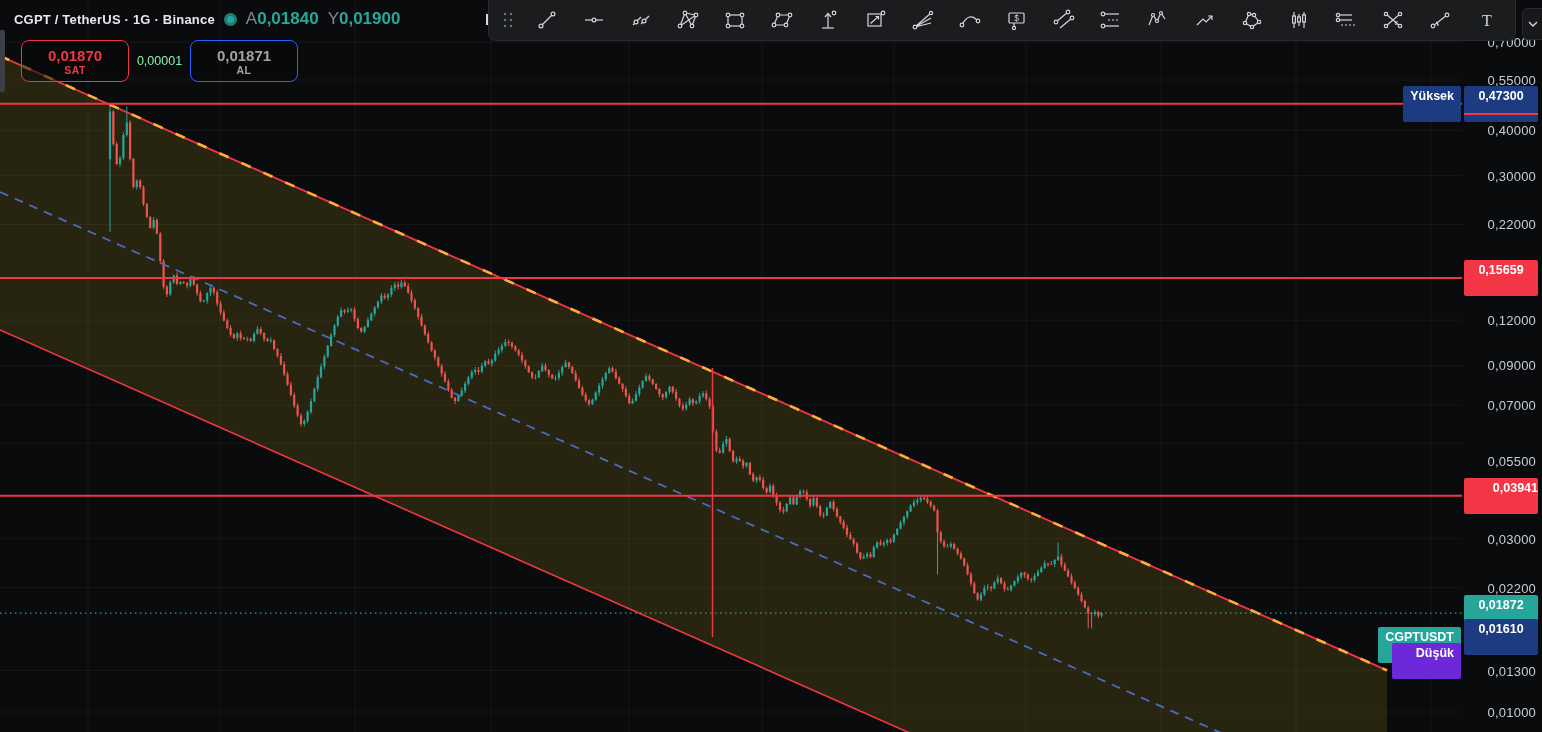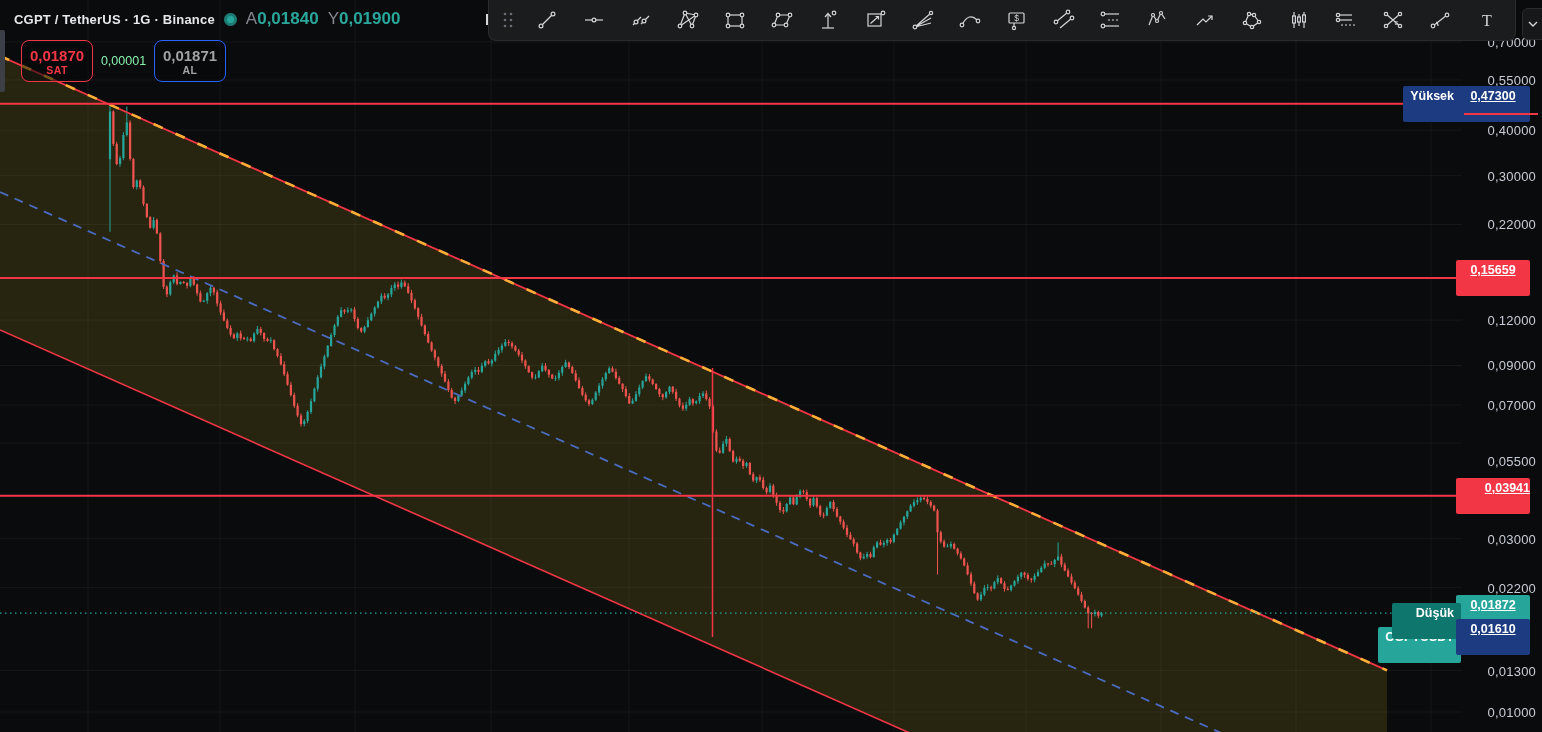--- a/index.html
+++ b/index.html
@@ -7,33 +7,33 @@
        font-family:"Liberation Sans","DejaVu Sans",sans-serif;-webkit-font-smoothing:antialiased;}
   
   #plot{position:absolute;left:0;top:0;width:1462px;height:732px;z-index:1;}
   #chart-svg{position:absolute;left:0;top:0;}
   
   #price-axis{position:absolute;left:0;top:0;width:1542px;height:732px;z-index:10;}
   .tick{position:absolute;right:6px;transform:translateY(-50%);font-size:13px;color:#c8ccd6;
         letter-spacing:.2px;white-space:nowrap;}
   .chip{position:absolute;height:36px;line-height:20px;transform:translateY(-50%);
         font-size:12.5px;font-weight:700;color:#fff;text-align:center;border-radius:2px;white-space:nowrap;}
-  .chip.value{right:12px;width:74px;text-decoration:underline;}
+  .chip.value{right:4px;width:74px;}
   .chip.name{right:81px;padding:0 7px;}
   .chip-underline{position:absolute;right:4px;width:74px;height:2px;transform:translateY(9px);}
   
   #header{position:absolute;left:14px;top:9px;z-index:30;display:flex;align-items:center;gap:9px;}
   #symbol-title{font-size:13px;font-weight:700;color:#e6e8ec;letter-spacing:.2px;}
   .status-dot{width:13px;height:13px;border-radius:50%;background:#26a69a;box-shadow:inset 0 0 0 3px rgba(0,0,0,.25);}
   .quote{font-size:17px;font-weight:600;}
   .quote .pfx{color:#84878f;font-weight:400;}
   .quote .val{color:#2aa79b;}
   
   #order-panel{position:absolute;left:21px;top:40px;z-index:30;display:flex;align-items:center;}
-  .trade-btn{width:72px;height:42px;border-radius:8px;background:rgba(8,9,11,.55);
+  .trade-btn{width:108px;height:42px;border-radius:8px;background:rgba(8,9,11,.55);
              display:flex;flex-direction:column;align-items:center;justify-content:center;cursor:pointer;box-sizing:border-box;}
   .trade-btn .price{font-size:15px;font-weight:700;line-height:17px;}
   .trade-btn .side{font-size:10.5px;font-weight:700;line-height:12px;letter-spacing:.4px;}
   #sell-btn{border:1.5px solid #f23645;color:#f23645;}
   #buy-btn{border:1.5px solid #2962ff;color:#a3a3a3;}
   #spread-value{width:61px;text-align:center;font-size:12.5px;color:#86efac;}
   
   #toolbar{position:absolute;left:488px;top:0;width:1028px;height:41px;background:#1b1c1e;
            border:1px solid #2a2b2e;border-top:none;border-radius:0 0 8px 8px;z-index:40;
            display:flex;align-items:center;box-sizing:border-box;padding-left:8px;}
@@ -115,21 +115,21 @@
       <div class="chip value" style="top: 278.117px; background: rgb(242, 54, 69);">0,15659</div>
       <div class="tick" style="top: 320.087px;">0,12000</div>
       <div class="tick" style="top: 365.454px;">0,09000</div>
       <div class="tick" style="top: 405.086px;">0,07000</div>
       <div class="tick" style="top: 461px;">0,05500</div>
       <div class="chip value" style="top: 495.681px; background: rgb(242, 54, 69); text-align: right;">0,03941</div>
       <div class="tick" style="top: 538.705px;">0,03000</div>
       <div class="tick" style="top: 587.617px;">0,02200</div>
       <div class="chip name" style="top: 613.077px; background: rgb(38, 166, 154); margin-top: 32px;">CGPTUSDT</div>
       <div class="chip value" style="top: 613.077px; background: rgb(38, 166, 154);">0,01872</div>
-      <div class="chip name" style="top: 621px; background: #0f766e; padding-left: 24px;">Düşük</div>
+      <div class="chip name" style="top: 661px; background: #6d28d9; padding-left: 24px;">Düşük</div>
       <div class="chip value" style="top: 636.854px; background: rgb(28, 59, 128);">0,01610</div>
       <div class="tick" style="top: 670.582px;">0,01300</div>
       <div class="tick" style="top: 711.956px;">0,01000</div>
     </div>
 
   <div id="header">
     <span id="symbol-title">
       <span>CGPT / TetherUS</span>
       <span>·</span>
       <span>1G</span>

